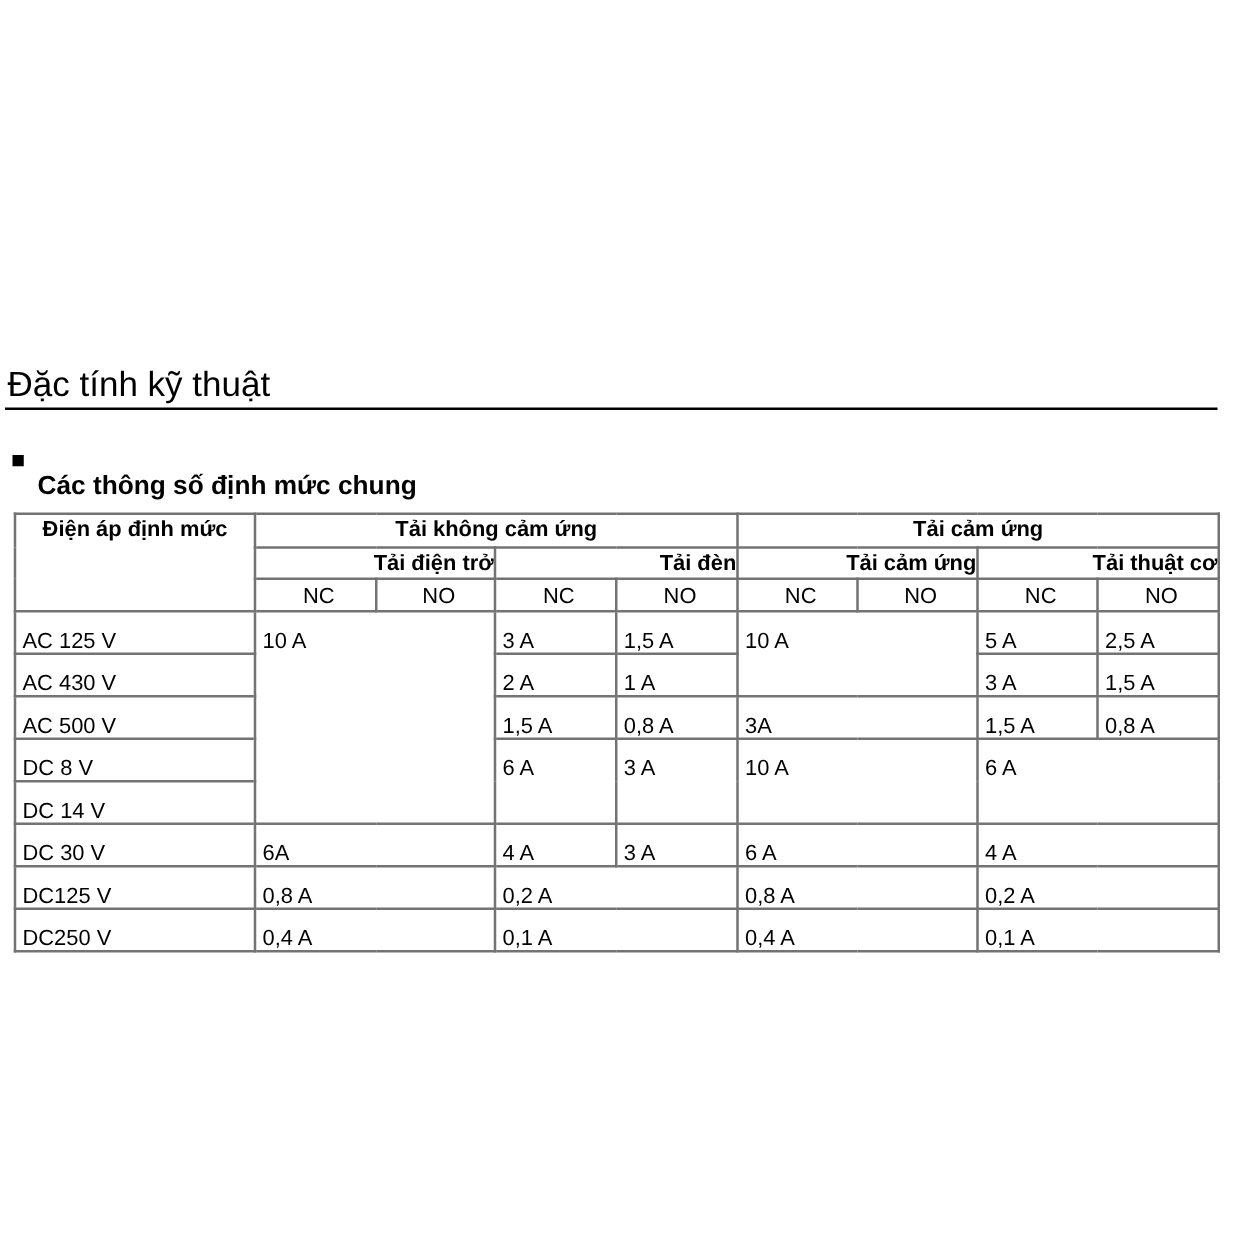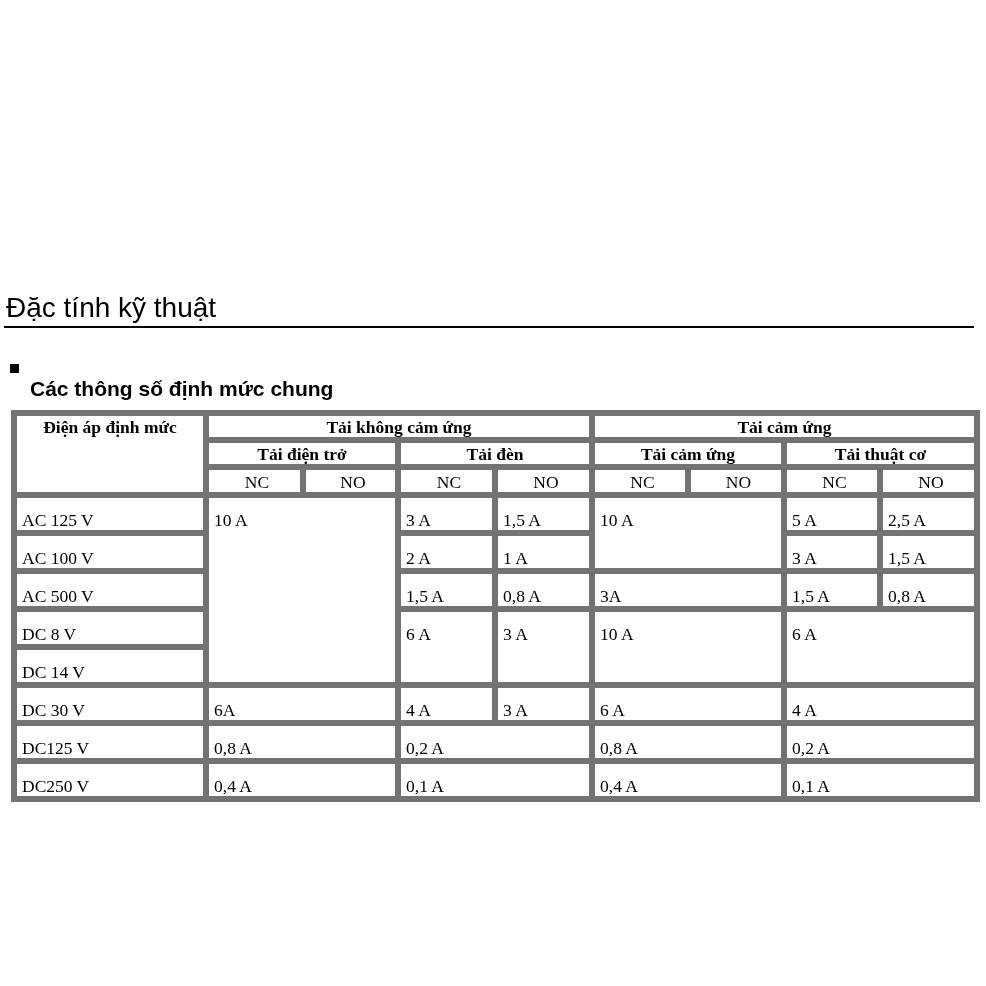--- a/index.html
+++ b/index.html
@@ -23,28 +23,28 @@
     width: 9px; height: 9px; background: #000; margin-right: 11px; margin-top: -9px;
   }
   .subheading-text { font-size: 21px; font-weight: bold; line-height: 30px; margin-top: 32px; }
 
   table.spec {
     position: absolute; left: 11px; top: 410px;
     border-collapse: collapse; table-layout: fixed;
     width: 963px;
   }
   table.spec td, table.spec th {
-    border: 6px solid #737373; padding: 0 0 0 5px;
+    border: 2px solid #737373; padding: 0 0 0 5px;
     font-size: 17.5px; line-height: 20px; vertical-align: top;
     text-align: left; font-weight: normal; height: 25px; box-sizing: border-box;
-    white-space: nowrap; overflow: hidden; font-family: Liberation Serif, serif;
+    white-space: nowrap; overflow: hidden;
   }
   table.spec th.h { font-weight: bold; text-align: center; padding: 1px 0 0 0; }
   table.spec tr.r1 th { height: 27px; }
-  table.spec tr.r2 th { height: 25px; }
+  table.spec tr.r2 th { height: 25px; text-align: right; }
   table.spec tr.r3 td { height: 26px; padding-top: 2px; text-align: center; }
   table.spec tbody td { height: 26px; padding-top: 12px; }
 </style>
 </head>
 <body>
 
 <h1 class="title">Đặc tính kỹ thuật</h1>
 <div class="title-rule"></div>
 
 <div class="subheading">
@@ -93,21 +93,21 @@
       <td>AC 125 V</td>
       <td colspan="2" rowspan="5">10 A</td>
       <td>3 A</td>
       <td>1,5 A</td>
       <td colspan="2" rowspan="2">10 A</td>
       <td>5 A</td>
       <td>2,5 A</td>
     </tr>
 
     <tr>
-      <td>AC 100 V</td>
+      <td>AC 430 V</td>
       <td>2 A</td>
       <td>1 A</td>
       <td>3 A</td>
       <td>1,5 A</td>
     </tr>
 
     <tr>
       <td>AC 500 V</td>
       <td>1,5 A</td>
       <td>0,8 A</td>

